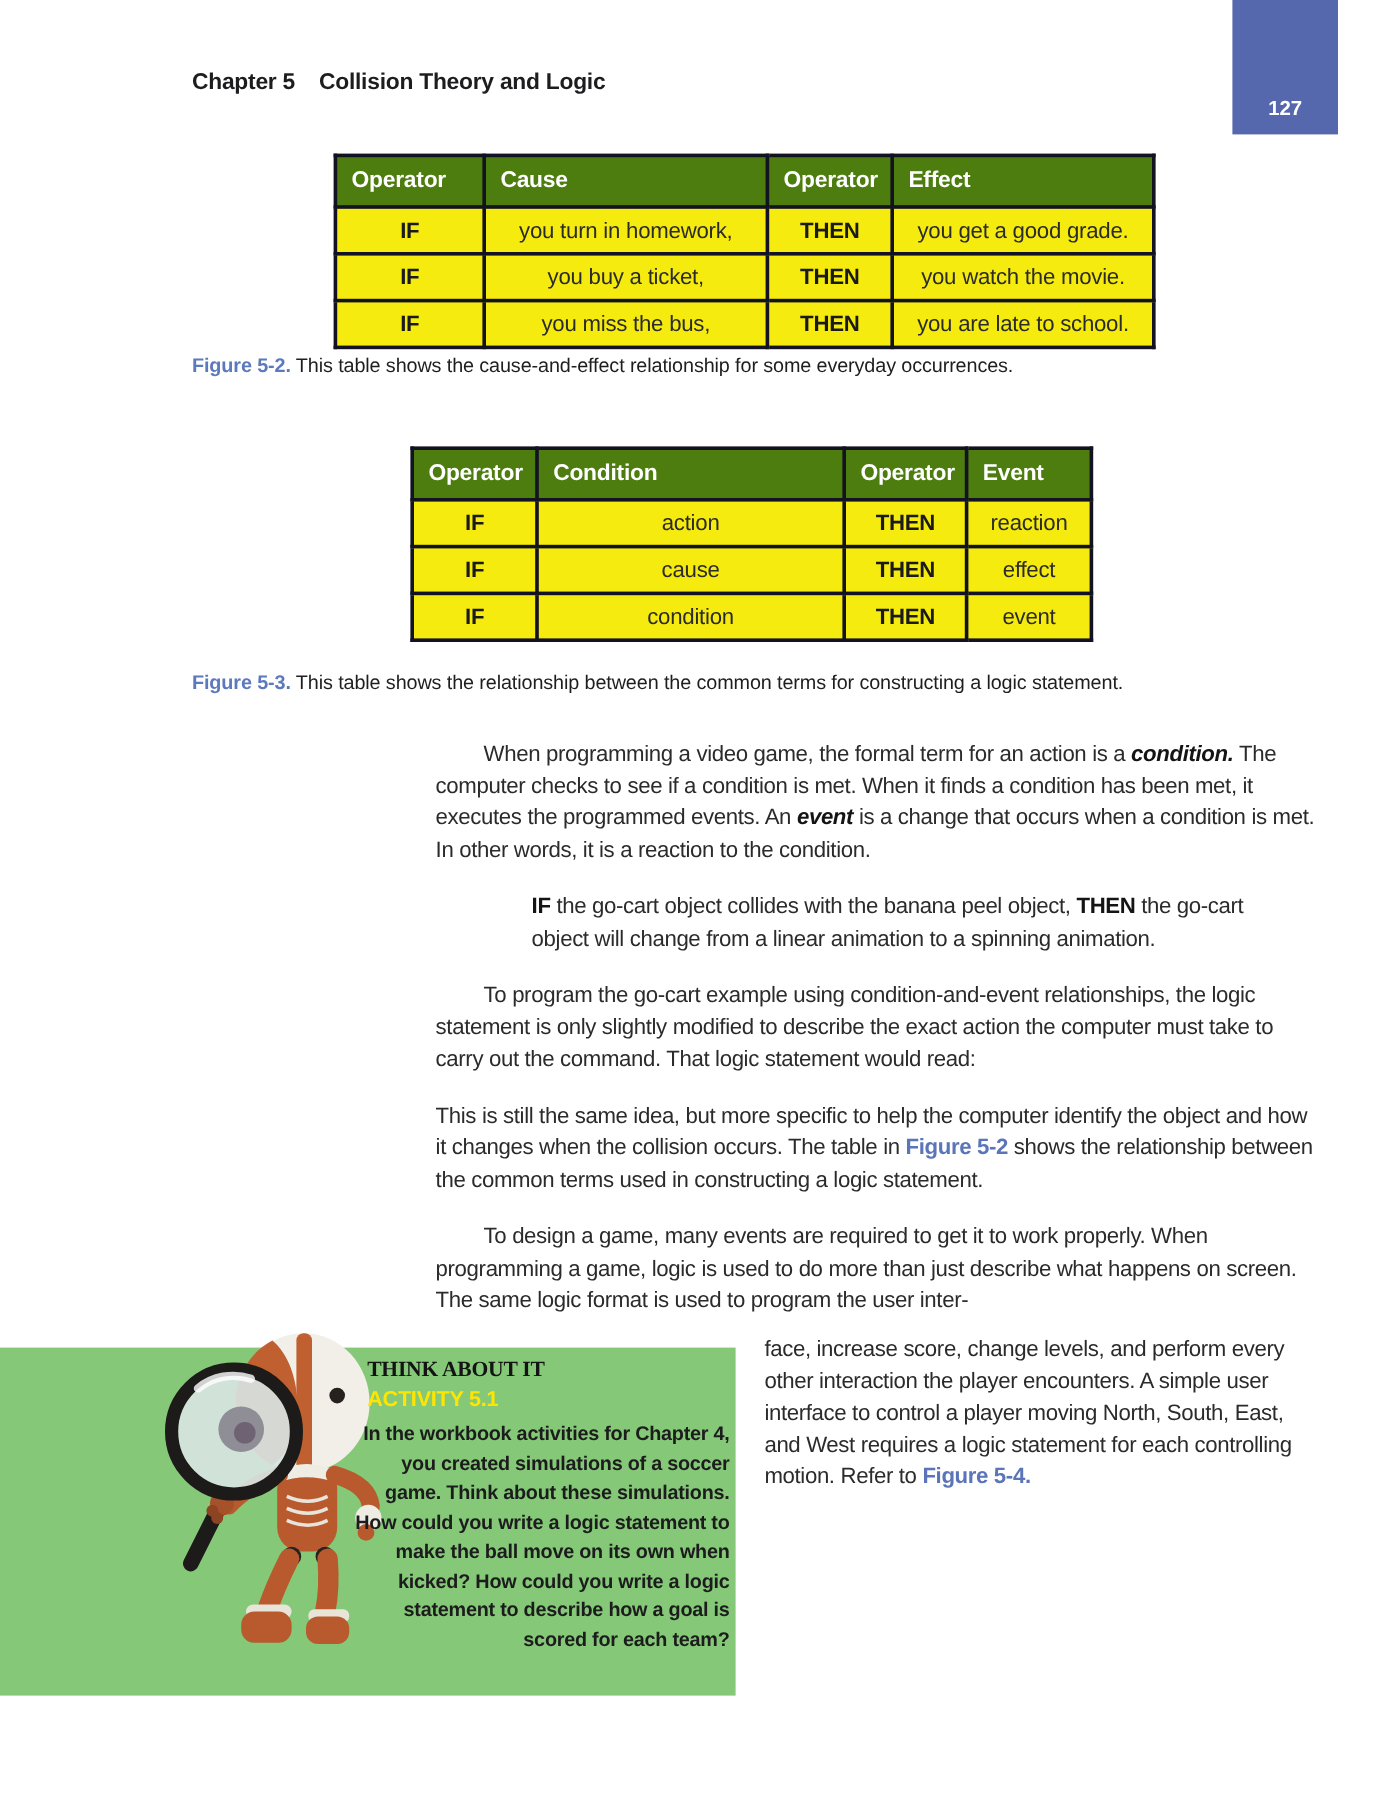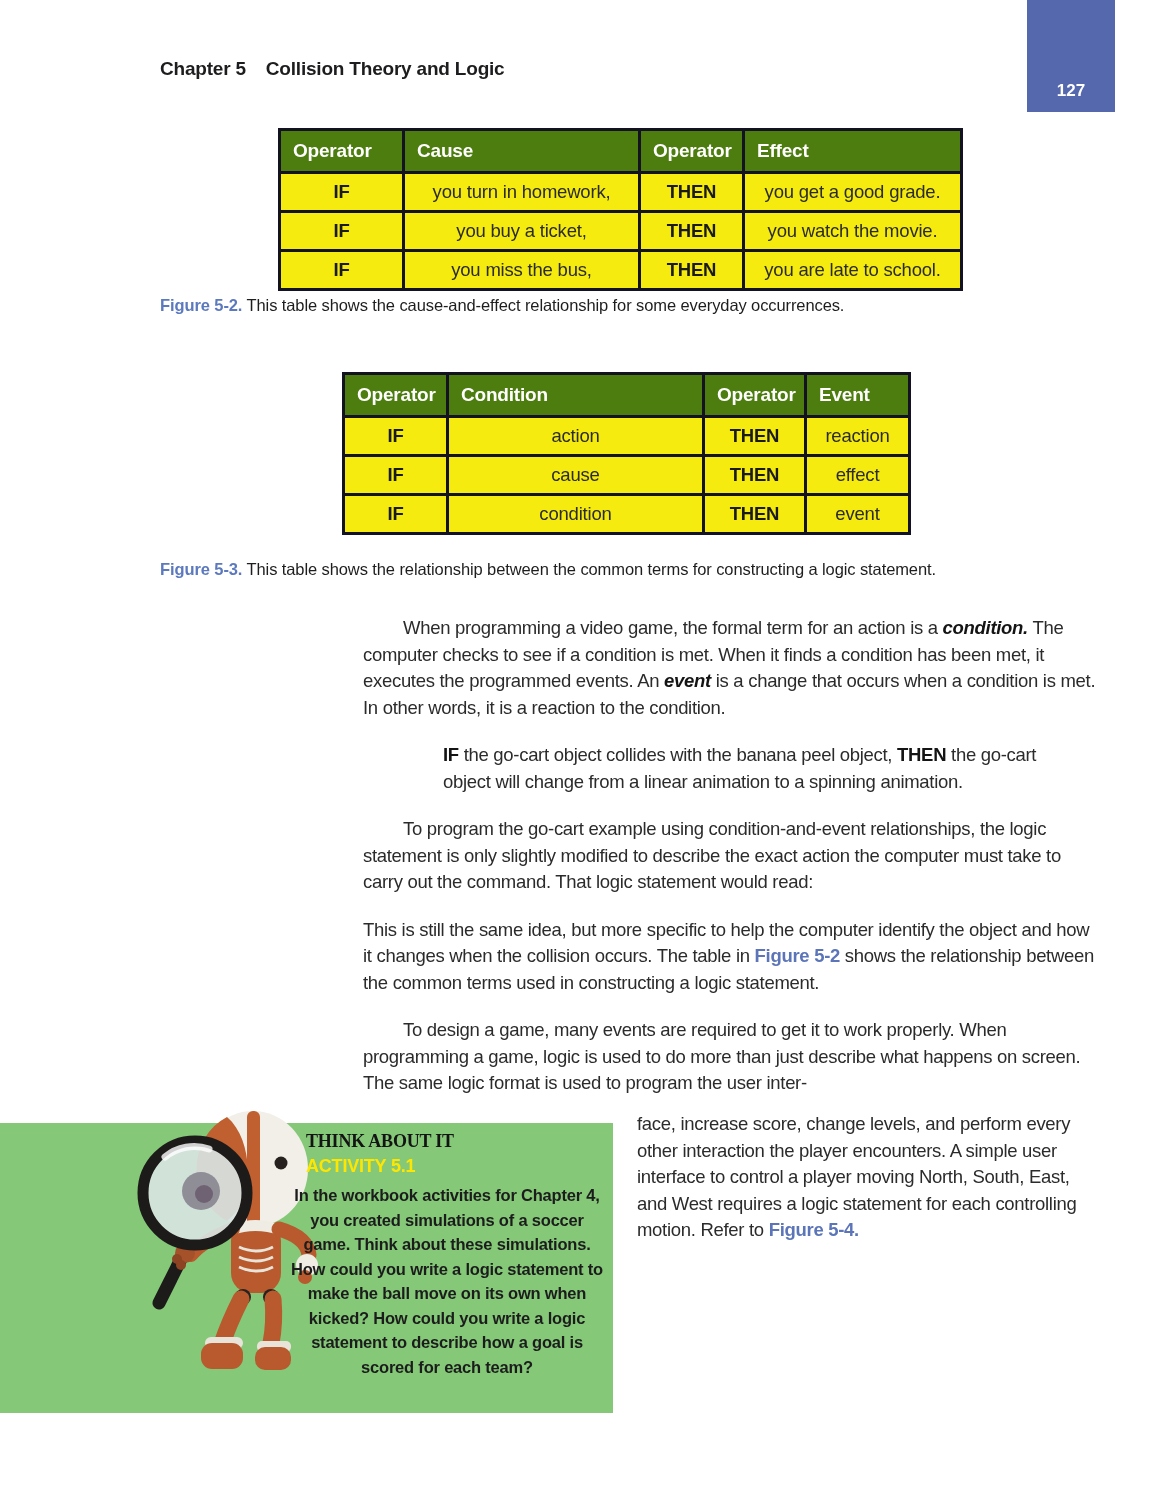--- a/index.html
+++ b/index.html
@@ -56,21 +56,21 @@
   .seg-bold { font-weight: bold; color: #141414; }
   .seg-bold-italic { font-weight: bold; font-style: italic; color: #141414; }
   .seg-figure-link { font-weight: bold; color: #5c75b8; }
   .right-col { position: absolute; left: 637px; top: 1090px; width: 459px; }
 
   
   .green-box { position: absolute; left: 0; top: 1123px; width: 613px; height: 290px; background: #84c878; }
   .think-content { position: absolute; left: 286px; top: 8px; width: 322px; }
   .think-head { font-size: 18px; font-weight: bold; color: #141414; padding-left: 20px; letter-spacing: -0.2px; font-family: Liberation Serif, serif; }
   .think-activity { font-size: 18px; font-weight: bold; color: #ffe600; padding-left: 20px; margin-top: 4px; letter-spacing: -0.2px; }
-  .think-body { margin-top: 6px; font-size: 16.5px; font-weight: bold; color: #1c1c1c; text-align: center; line-height: 24.5px; letter-spacing: -0.2px; }
+  .think-body { margin-top: 6px; font-size: 16.5px; font-weight: bold; color: #1c1c1c; text-align: right; line-height: 24.5px; letter-spacing: -0.2px; }
 
   .robot { position: absolute; left: 135px; top: -26px; width: 196px; height: 274px; }
 </style>
 </head>
 <body>
 
 <div class="page">
 
   <div class="running-head">
     <span class="chapter">Chapter 5</span><span class="title">Collision Theory and Logic</span>

